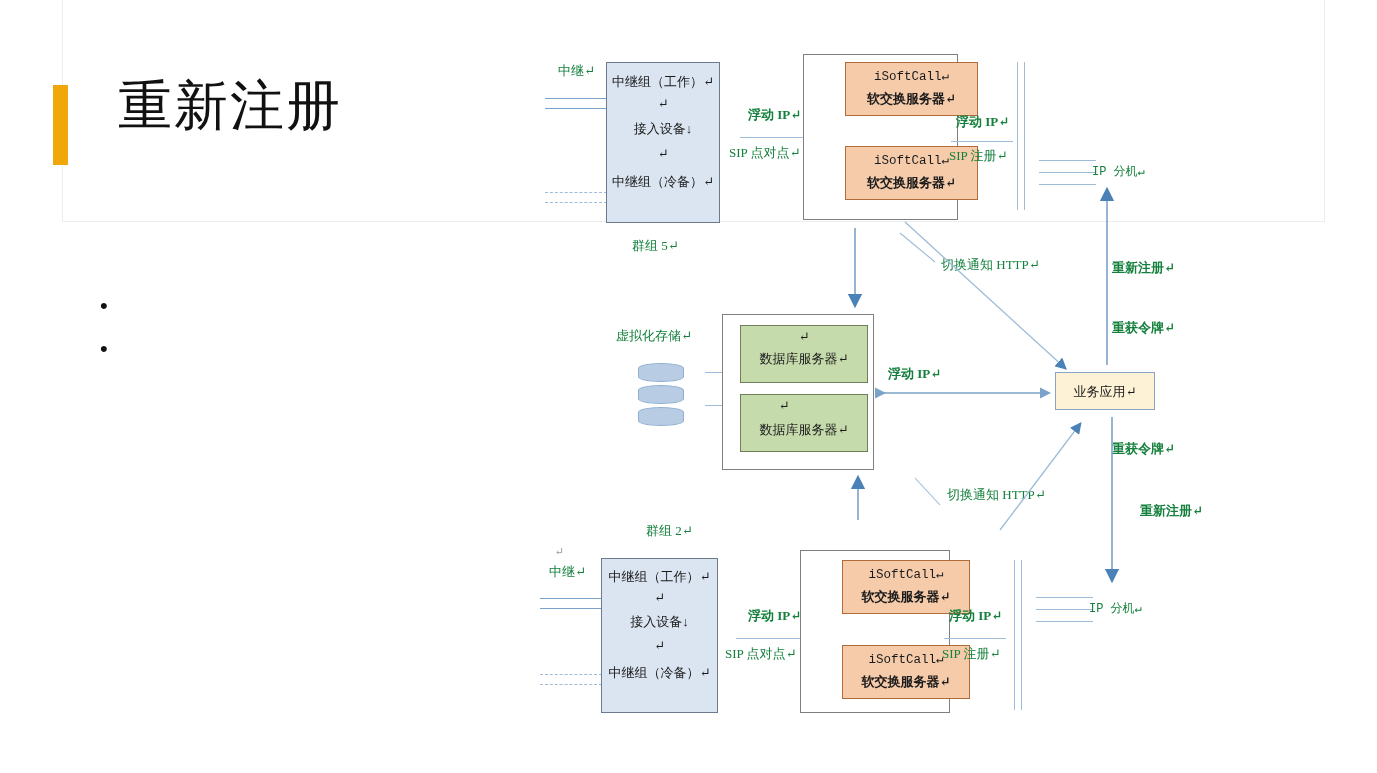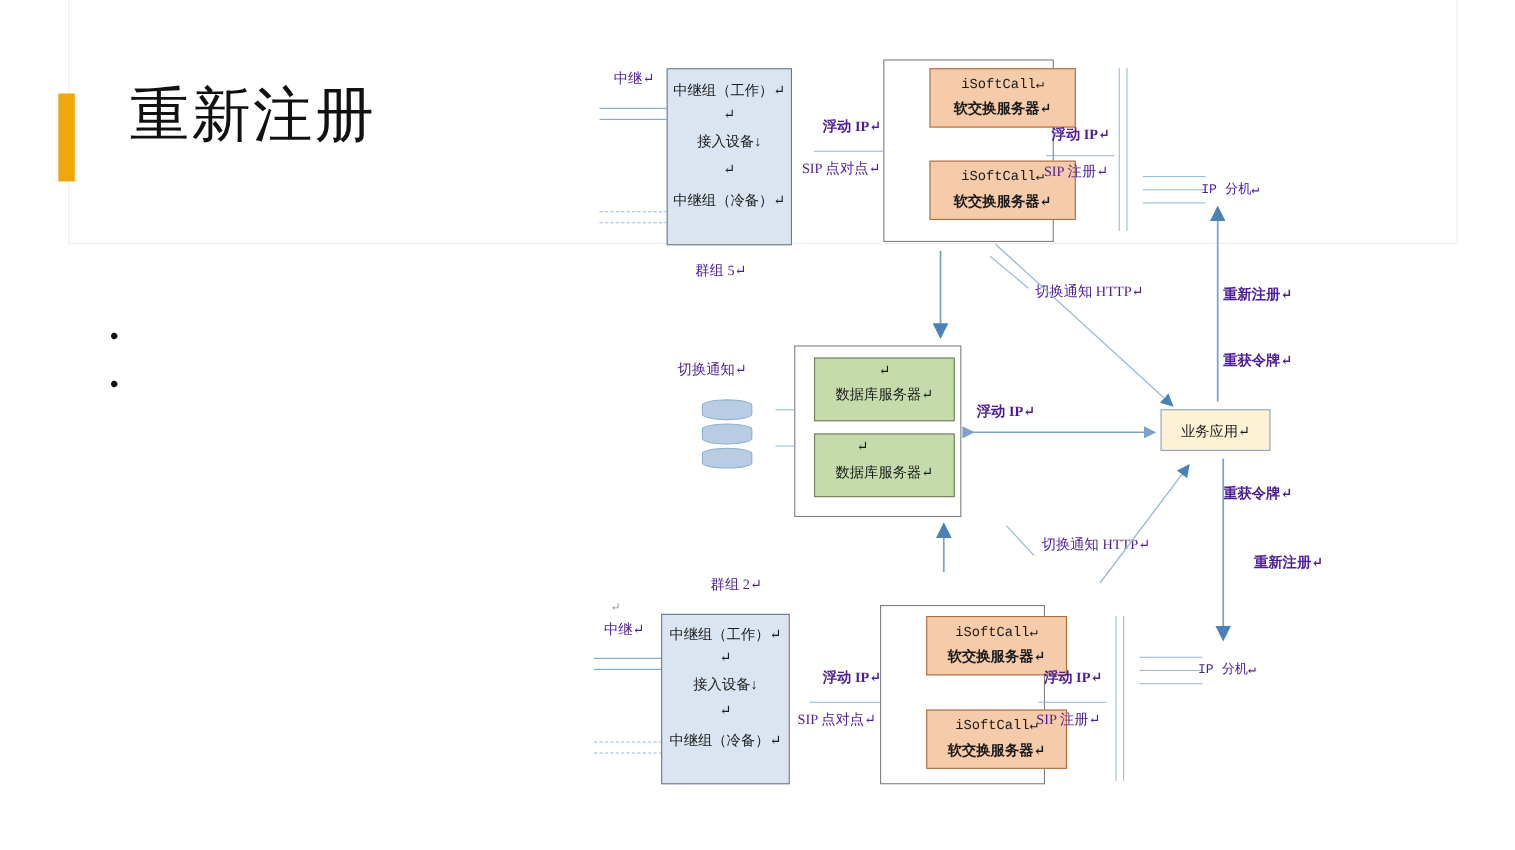--- a/index.html
+++ b/index.html
@@ -15,21 +15,21 @@
               letter-spacing:2px;color:#111;white-space:nowrap;}
 
   
   #bullets{position:absolute;left:100px;top:288px;width:420px;}
   .bullet{display:flex;align-items:flex-start;font-size:27px;line-height:1.55;color:#111;margin-bottom:8px;}
   .bullet .dot{width:22px;flex:0 0 22px;font-size:22px;line-height:1.6;}
   .bullet .btxt{white-space:nowrap;}
 
   
   #diagram{position:absolute;left:0;top:0;width:1377px;height:773px;}
-  .lbl{position:absolute;white-space:nowrap;font-size:13px;color:#4c1d95;
+  .lbl{position:absolute;white-space:nowrap;font-size:13px;color:#15803d;
        font-family:"Liberation Serif","DejaVu Serif",serif;}
   .lbl.b{font-weight:bold;text-align:right;}
   .lbl.mono{font-family:"Liberation Mono","DejaVu Sans Mono",monospace;font-size:12px;}
   .cr{color:#8a9aa8;font-size:11px;}
 
   .box{position:absolute;box-sizing:border-box;}
   .outline{border:1px solid #7f7f7f;background:#fff;}
   .blue{border:1px solid #6b7a8c;background:#dbe5f1;}
   .orange{border:1px solid #b06b3a;background:#f5cbaa;margin-left:32px;}
   .green{border:1px solid #6f7f5a;background:#c6dbac;}
@@ -103,21 +103,21 @@
 
     <div class="vline" style="left:1017px;top:62px;height:148px;"></div>
     <div class="vline" style="left:1024px;top:62px;height:148px;"></div>
     <div class="hline thin" style="left:1039px;top:160px;width:57px;"></div>
     <div class="hline thin" style="left:1039px;top:172px;width:57px;"></div>
     <div class="hline thin" style="left:1039px;top:184px;width:57px;"></div>
     <div class="lbl mono" style="left:1092px;top:163px;">IP 分机↵</div>
 
     <div class="lbl" style="left:941px;top:256px;">切换通知 HTTP↵</div>
 
-    <div class="lbl" style="left:616px;top:327px;">切换通知↵</div>
+    <div class="lbl" style="left:616px;top:327px;">虚拟化存储↵</div>
     <div class="cyl" style="left:638px;top:363px;width:44px;height:17px;"></div>
     <div class="cyl" style="left:638px;top:385px;width:44px;height:17px;"></div>
     <div class="cyl" style="left:638px;top:407px;width:44px;height:17px;"></div>
     <div class="hline thin" style="left:705px;top:372px;width:60px;"></div>
     <div class="hline thin" style="left:705px;top:405px;width:60px;"></div>
 
     <div class="box outline" style="left:722px;top:314px;width:152px;height:156px;"></div>
     <div class="box green" style="left:740px;top:325px;width:128px;height:58px;">
       <div class="boxtxt cr" style="top:3px;">↵</div>
       <div class="boxtxt" style="top:24px;">数据库服务器↵</div>

